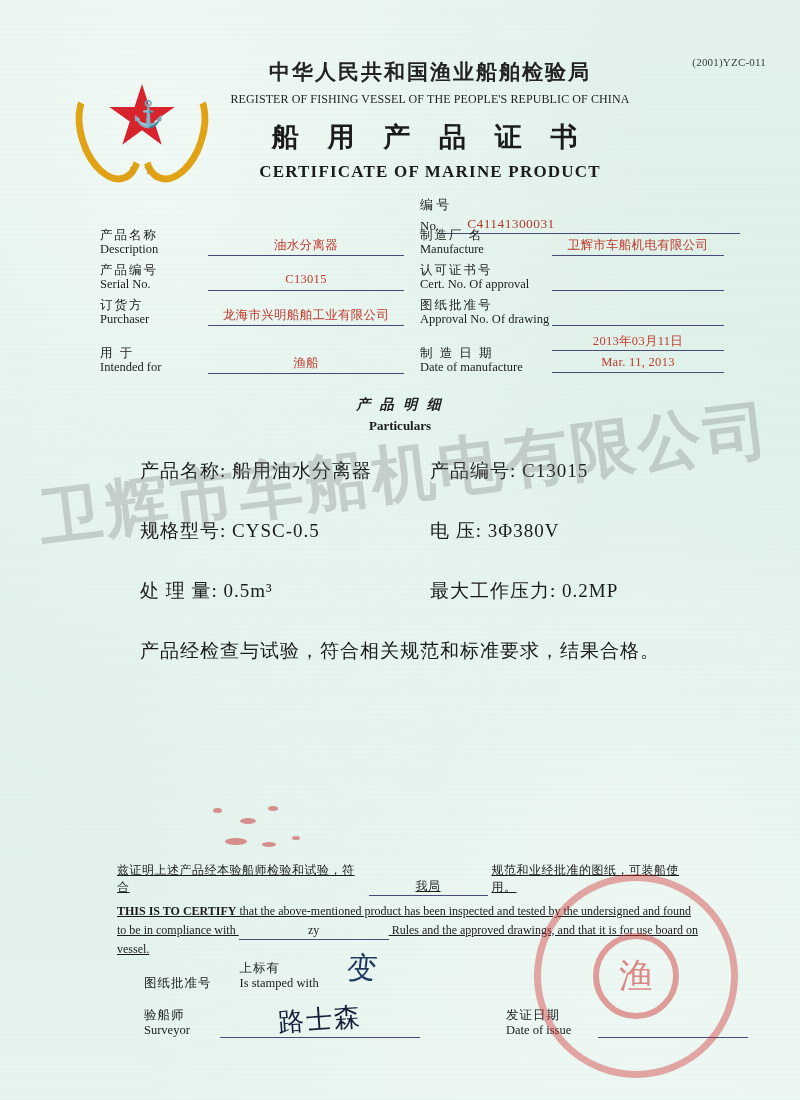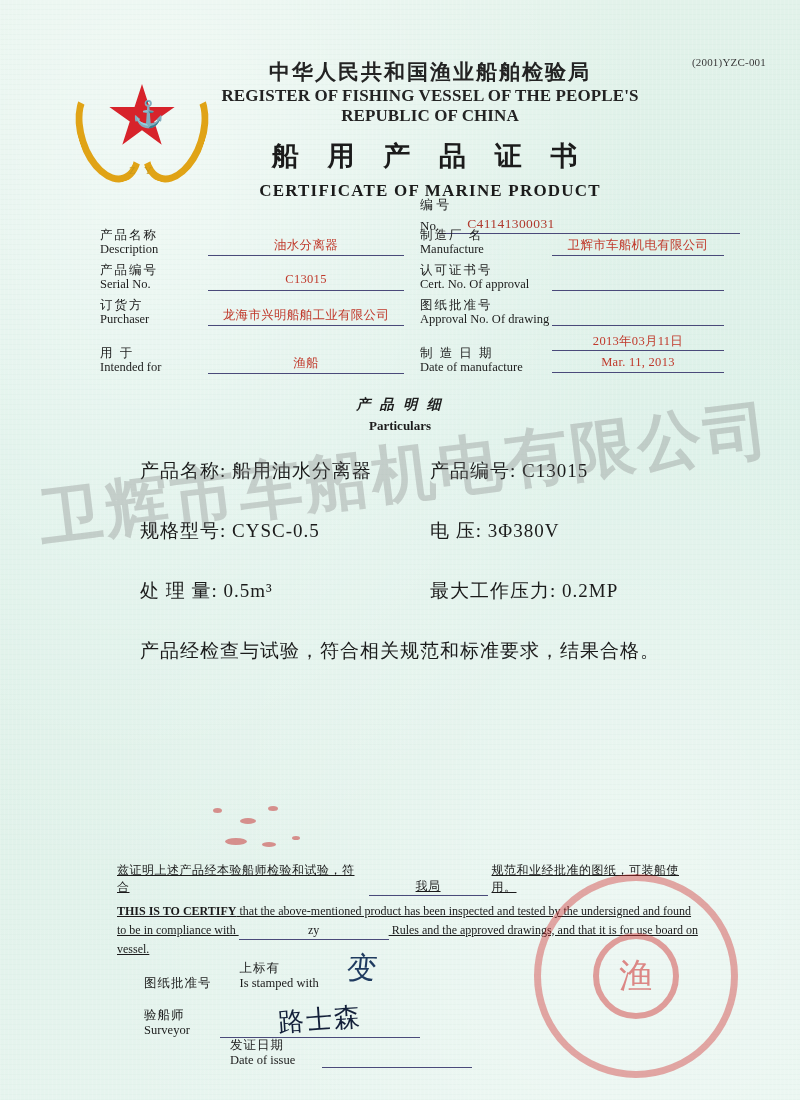--- a/index.html
+++ b/index.html
@@ -108,25 +108,24 @@
     width: 460px;
     text-align: center;
   }
   .t-cn1 {
     font-size: 21px;
     color: #232323;
     letter-spacing: 2px;
     font-weight: bold;
   }
   .t-en1 {
-    font-size: 17px;
+    font-size: 12px;
     color: #232323;
-    margin-top: 0;
+    margin-top: 6px;
     letter-spacing: .1px;
-    font-weight: bold;
   }
   .t-cn2 {
     font-size: 27px;
     color: #1b1b1b;
     letter-spacing: 11px;
     margin-top: 12px;
     font-weight: bold;
   }
   .t-en2 {
     font-size: 17px;
@@ -325,21 +324,20 @@
     padding-bottom: 2px;
   }
 
   
   .surveyor-row {
     position: absolute;
     left: 144px;
     top: 1002px;
     right: 60px;
     display: flex;
-    flex-direction: column;
   }
   .surveyor-row .col { display: flex; align-items: flex-end; }
   .surveyor-row .labels { line-height: 1.2; font-size: 12.5px; color: #1b1b1b; width: 76px; }
   .surveyor-row .labels .cn { letter-spacing: 1px; }
   .surveyor-row .sigline {
     width: 200px;
     border-bottom: 1px solid #4a4a7a;
     text-align: center;
     min-height: 20px;
   }
@@ -410,21 +408,21 @@
     border-radius: 50%;
     pointer-events: none;
   }
 </style>
 </head>
 <body>
 
 <div class="page">
   <div class="texture"></div>
 
-  <div class="doc-code">(2001)YZC-001</div>
+  <div class="doc-code">(2001)YZC-011</div>
 
   <div class="emblem">
     <div class="wreath-l"></div>
     <div class="wreath-r"></div>
     <div class="star"></div>
     <div class="anchor">⚓</div>
     <div class="zy">Z Y</div>
   </div>
 
   <div class="titles">

